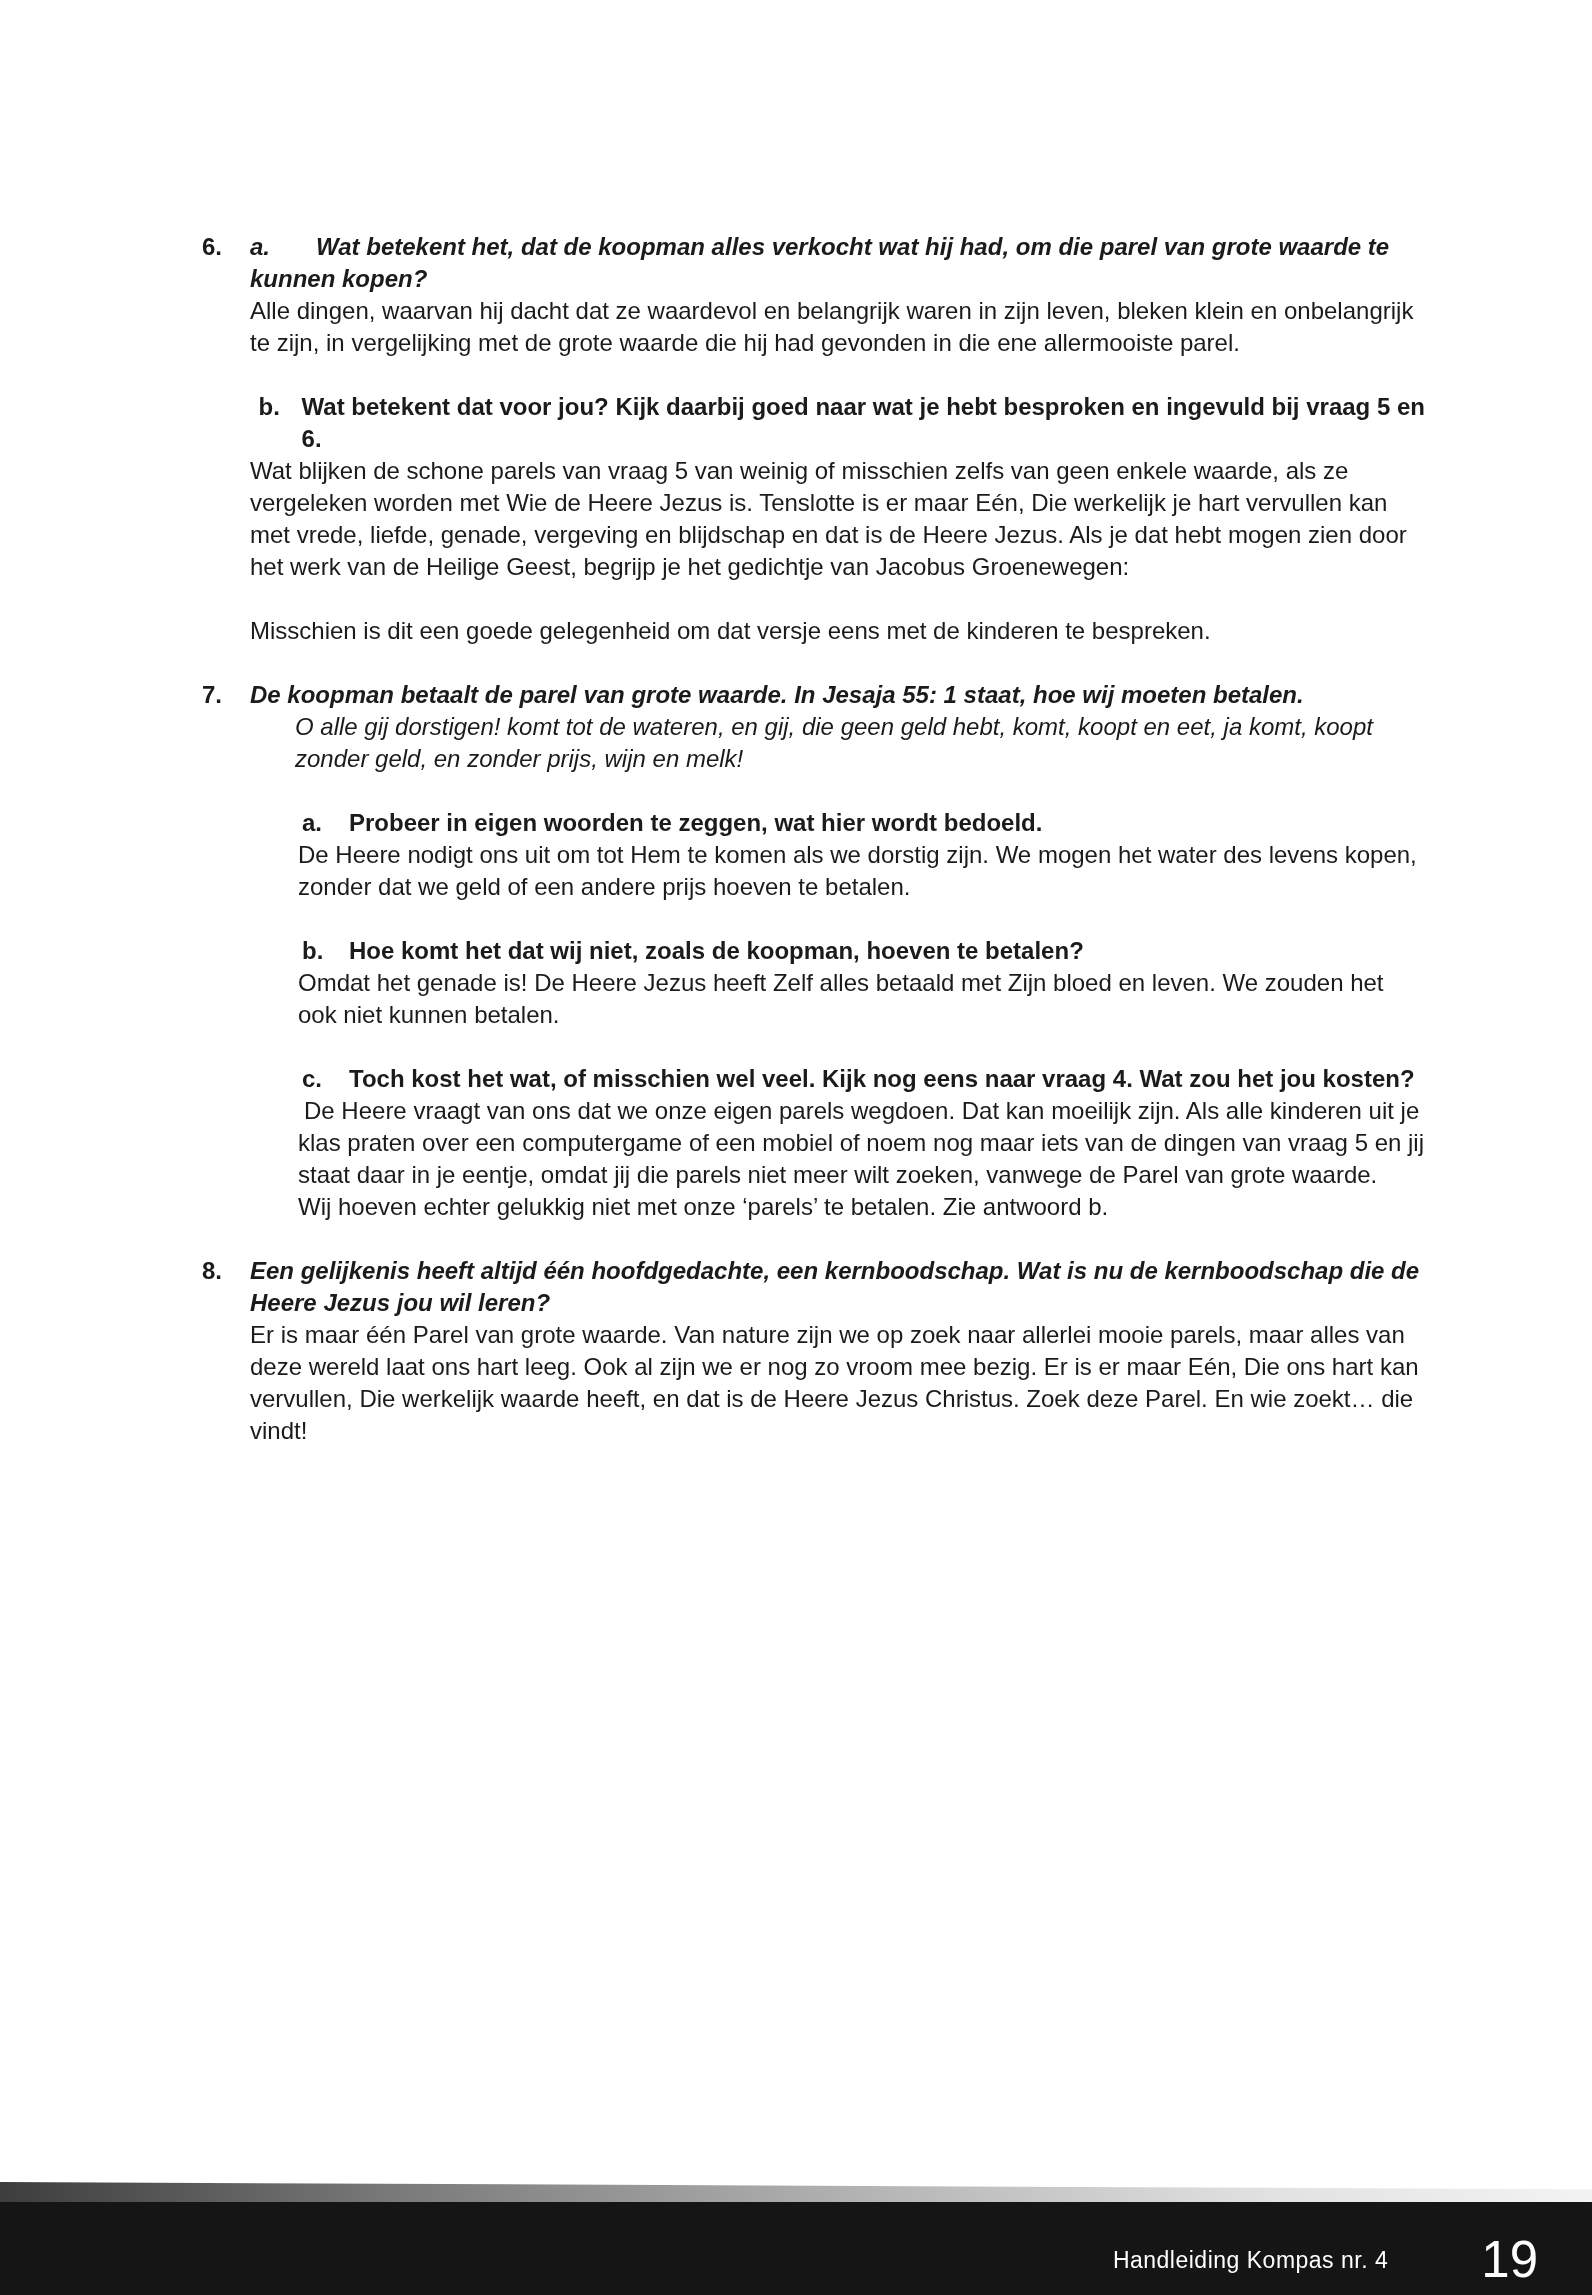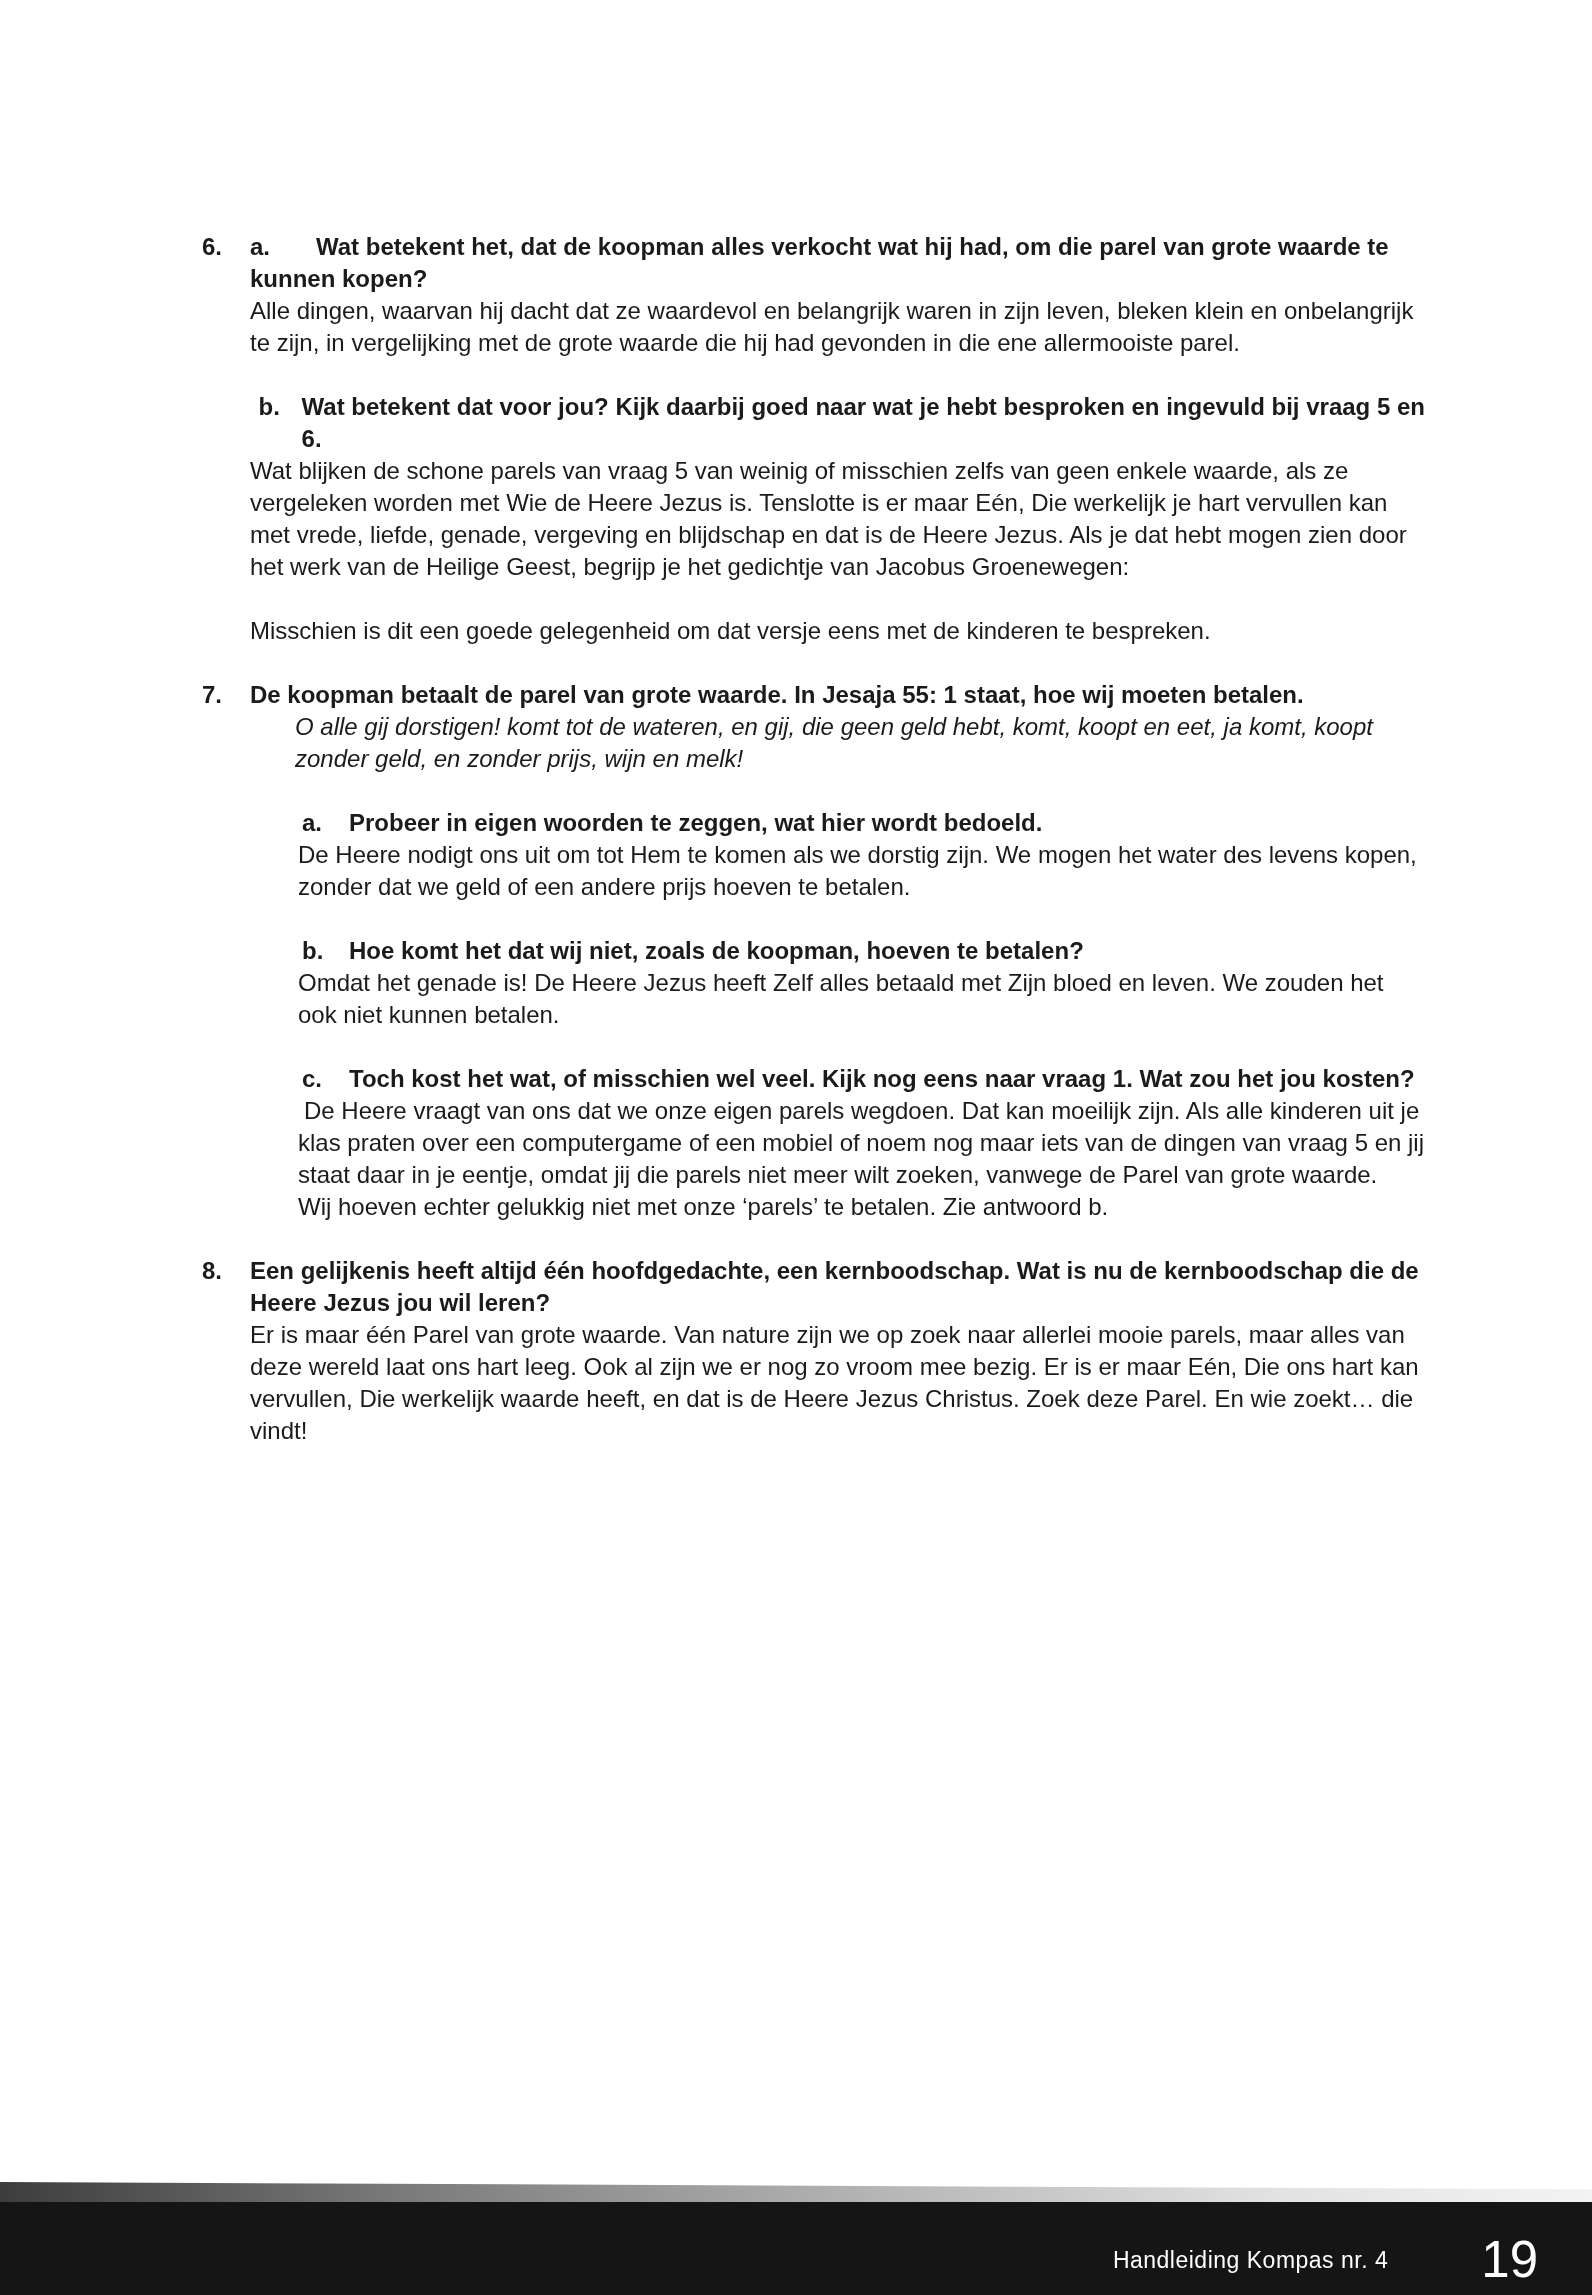--- a/index.html
+++ b/index.html
@@ -17,21 +17,21 @@
     color:#1b1b1b;
     overflow:hidden;
   }
   .content {
     position:absolute;
     left:202px;
     top:231px;
     width:1225px;
   }
   p { margin:0; }
-  .bold { font-weight:700; }
+  .bold { font-weight:700;font-style:italic; }
   .gap { margin-top:32px; }
 
   
   .qrow { display:flex; }
   .qnum { width:48px; flex-shrink:0; font-weight:700; }
   .qbody { flex:1; min-width:0; }
 
   
   .letter-inline { display:inline-block; width:66px; font-weight:700; }
 
@@ -112,21 +112,21 @@
         <p class="subanswer">De Heere nodigt ons uit om tot Hem te komen als we dorstig zijn. We mogen het water des levens kopen, zonder dat we geld of een andere prijs hoeven te betalen.</p>
 
         <div class="subrow deep gap">
           <span class="letter">b.</span>
           <div class="subtext">Hoe komt het dat wij niet, zoals de koopman, hoeven te betalen?</div>
         </div>
         <p class="subanswer">Omdat het genade is! De Heere Jezus heeft Zelf alles betaald met Zijn bloed en leven. We zouden het ook niet kunnen betalen.</p>
 
         <div class="subrow deep gap">
           <span class="letter">c.</span>
-          <div class="subtext">Toch kost het wat, of misschien wel veel. Kijk nog eens naar vraag 1. Wat zou het jou kosten?</div>
+          <div class="subtext">Toch kost het wat, of misschien wel veel. Kijk nog eens naar vraag 4. Wat zou het jou kosten?</div>
         </div>
         <p class="subanswer lead-space">De Heere vraagt van ons dat we onze eigen parels wegdoen. Dat kan moeilijk zijn. Als alle kinderen uit je klas praten over een computergame of een mobiel of noem nog maar iets van de dingen van vraag 5 en jij staat daar in je eentje, omdat jij die parels niet meer wilt zoeken, vanwege de Parel van grote waarde.</p>
         <p class="subanswer">Wij hoeven echter gelukkig niet met onze ‘parels’ te betalen. Zie antwoord b.</p>
       </div>
     </div>
 
     <div class="qrow gap">
       <span class="qnum">8.</span>
       <div class="qbody">
         <p class="bold">Een gelijkenis heeft altijd één hoofdgedachte, een kernboodschap. Wat is nu de kernboodschap die de Heere Jezus jou wil leren?</p>

